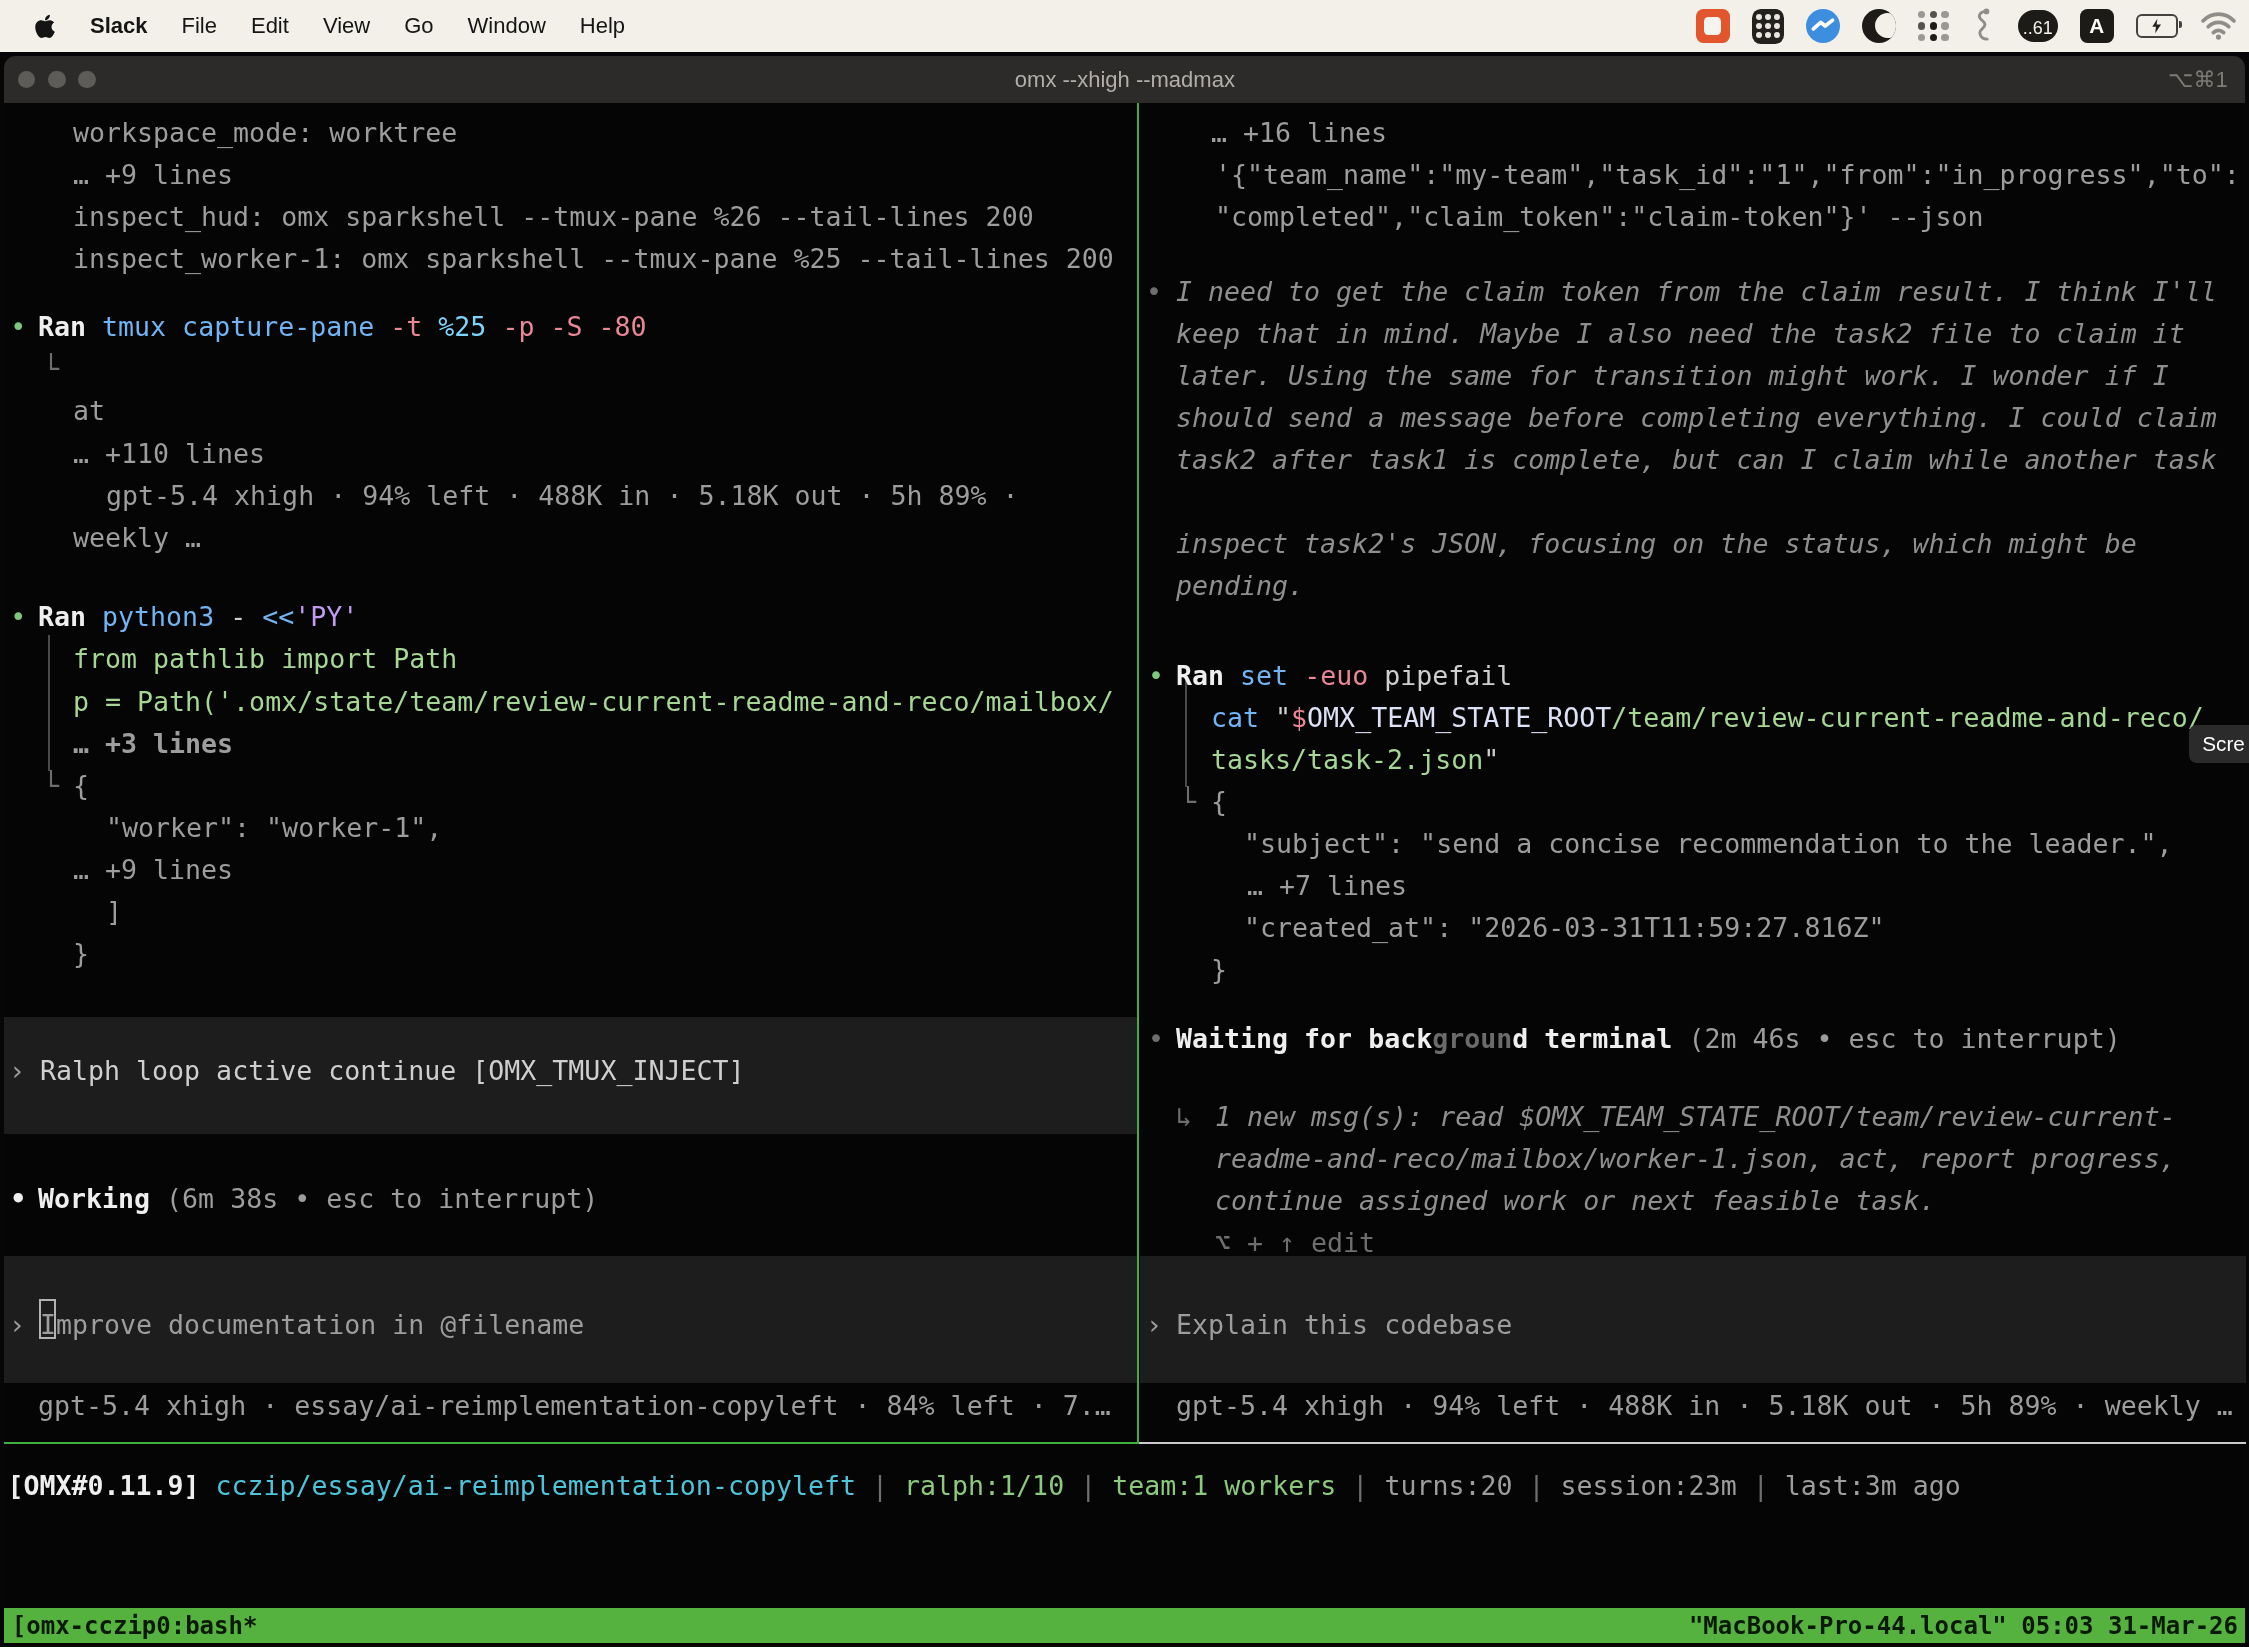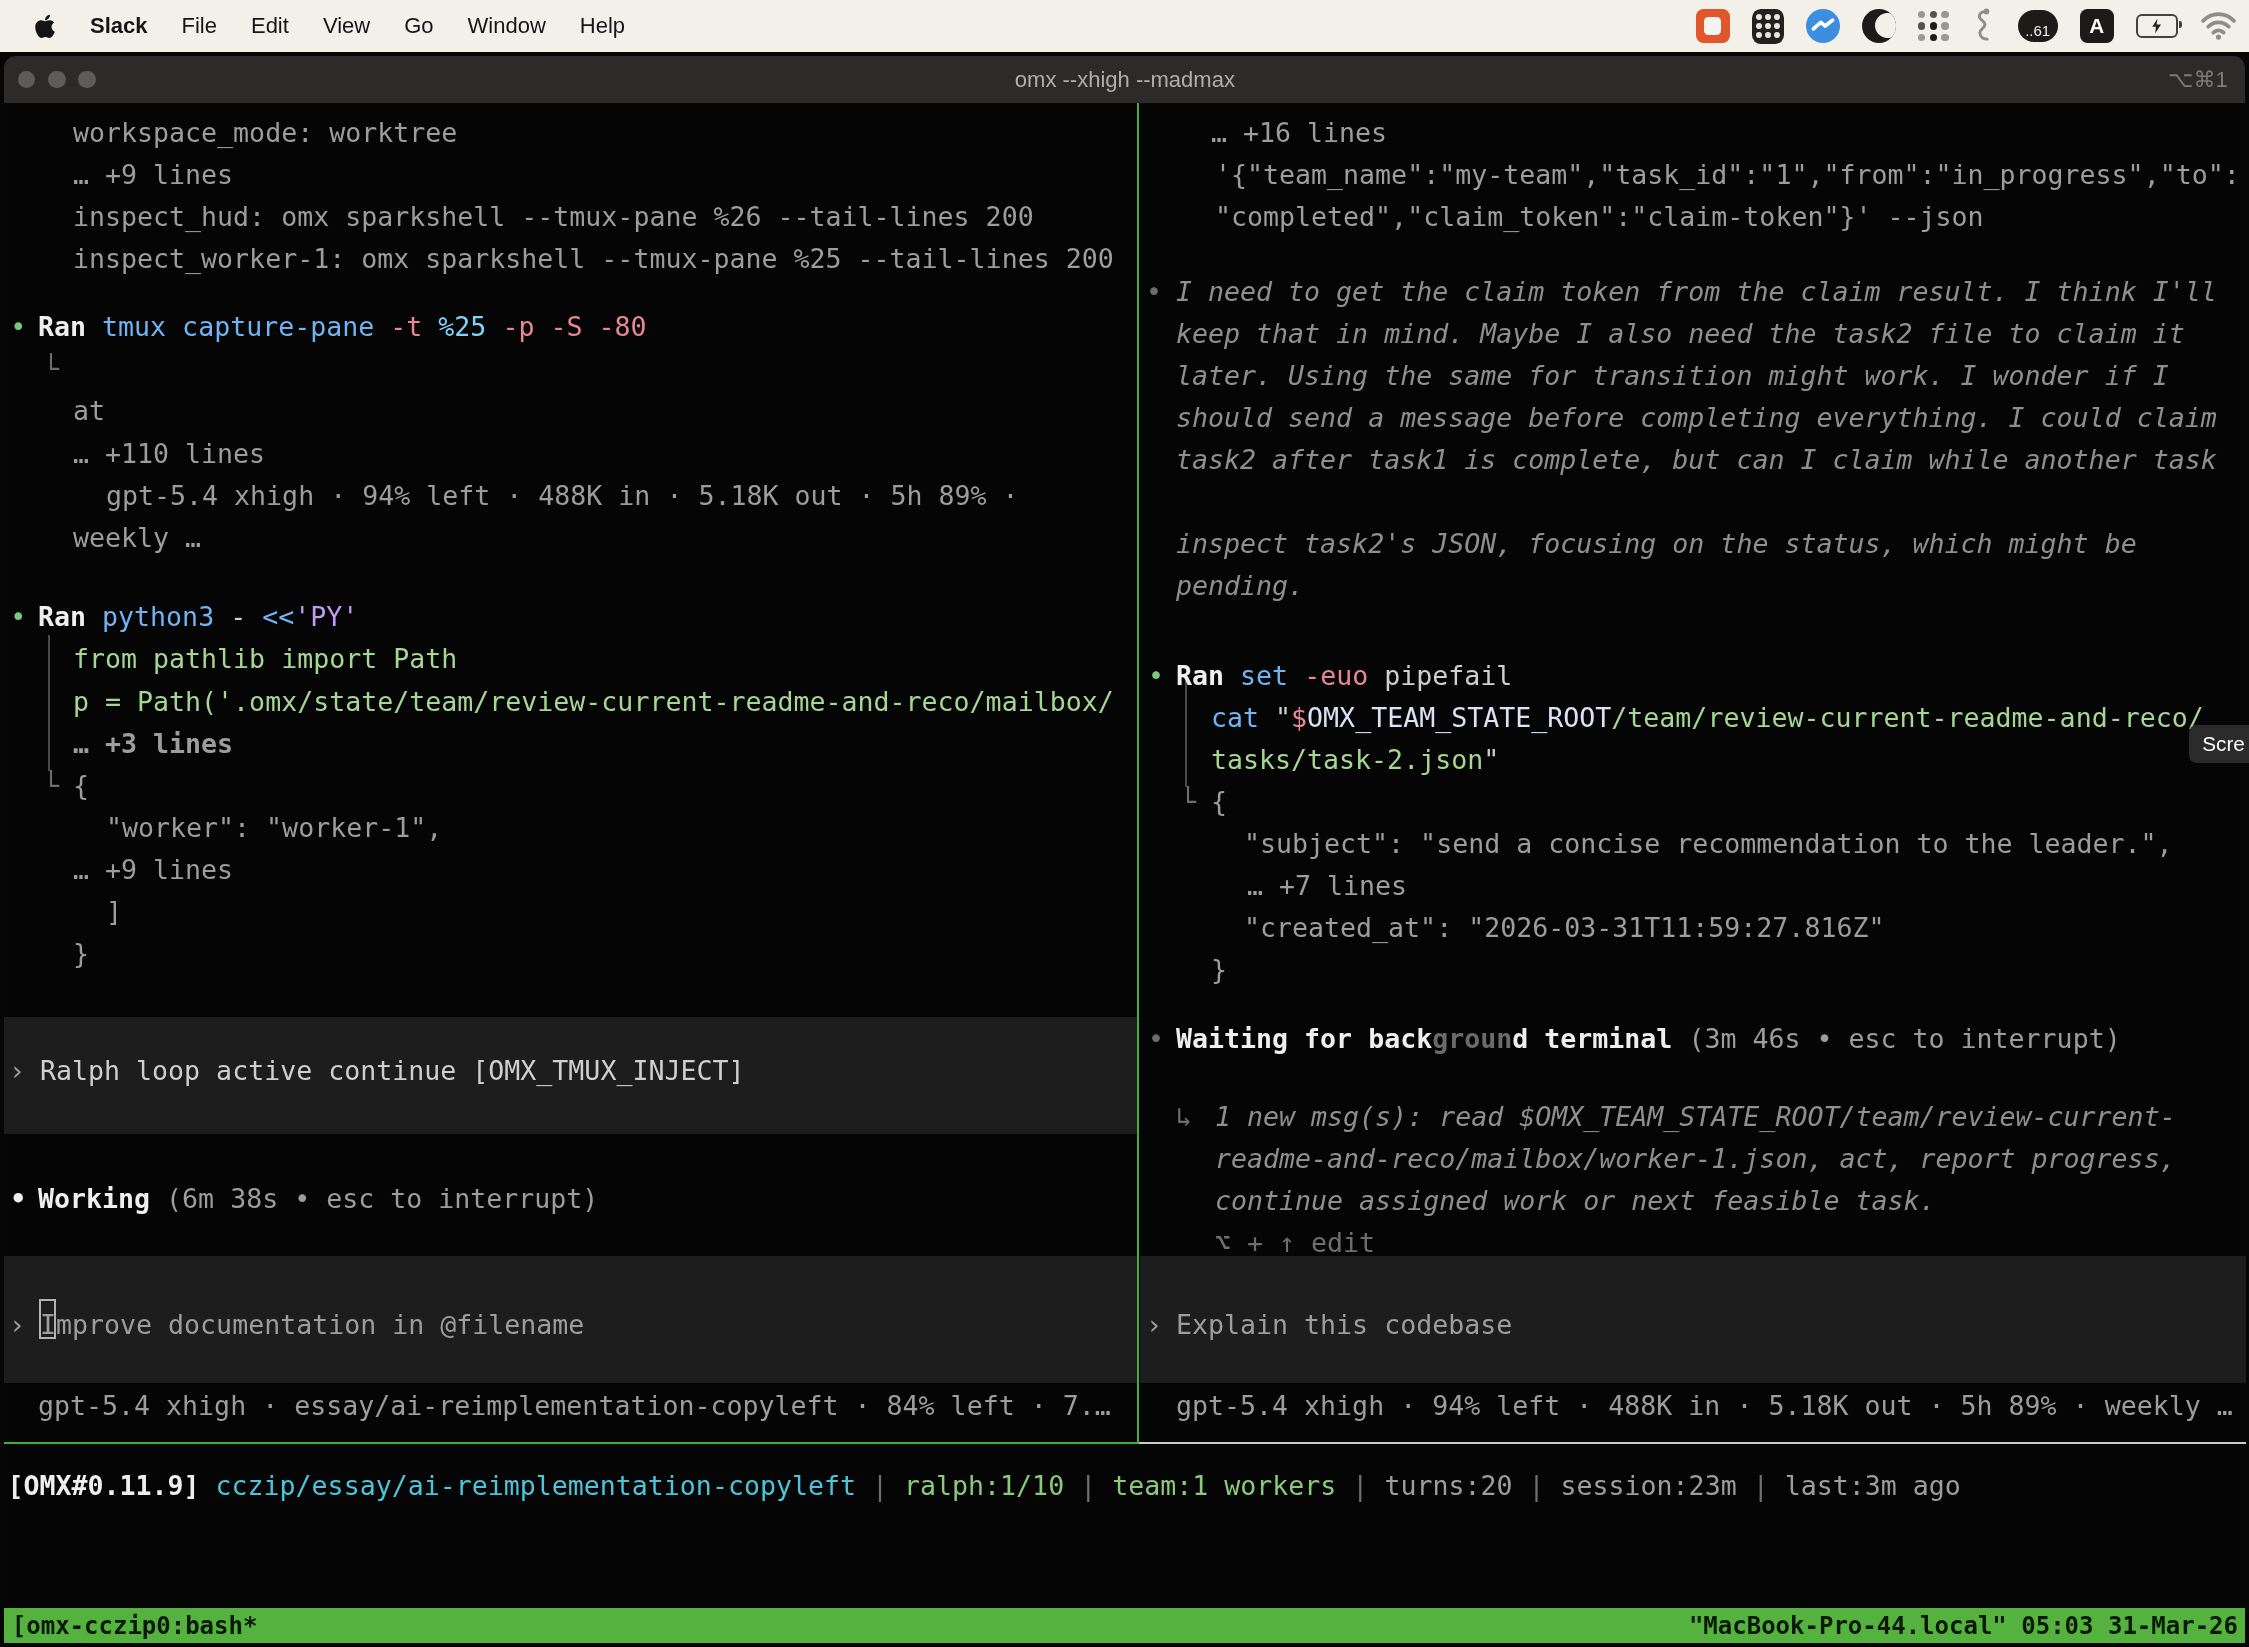--- a/index.html
+++ b/index.html
@@ -26,21 +26,21 @@
                align-content:center;justify-content:center;}
   .icon-keypad i{background:#e8e6df;border-radius:50%;}
   .icon-messenger{width:34px;height:34px;border-radius:50%;background:#3e8ee0;}
   .icon-messenger svg{display:block;}
   .icon-crescent{width:34px;height:34px;border-radius:50%;background:#1d1b18;position:relative;overflow:hidden;}
   .icon-crescent::after{content:"";position:absolute;left:13.3px;top:4.4px;width:25px;height:25px;
                         border-radius:50%;background:#f2f0e9;}
   .icon-dots{display:grid;grid-template-columns:repeat(3,7.4px);grid-template-rows:repeat(3,7.4px);gap:4.4px;}
   .icon-dots i{border-radius:50%;}
   .icon-badge61{min-width:40px;height:32px;border-radius:16px;background:#1d1b18;color:#f4f2ec;
-                font-size:15px;display:flex;align-items:flex-end;justify-content:center;
+                font-size:18px;display:flex;align-items:flex-end;justify-content:center;
                 padding-bottom:3px;box-sizing:border-box;}
   .icon-abadge{width:34px;height:34px;border-radius:7.4px;background:#1d1b18;color:#fff;
                font-weight:bold;font-size:20.7px;display:flex;align-items:center;justify-content:center;}
   .icon-battery{position:relative;width:38px;height:20.7px;border:2.2px solid #44423e;border-radius:5.9px;
                 display:flex;align-items:center;justify-content:center;}
   .icon-battery::after{content:"";position:absolute;right:-6.6px;top:5.2px;width:3.7px;height:7.4px;
                        background:#44423e;border-radius:0 2.2px 2.2px 0;}
   .icon-battery svg{display:block;}
 
   
@@ -235,21 +235,21 @@
       <div class="trow" style="top: 658px; left: 1176px;"><span class="s-w">Ran</span><span class="s-g"> </span><span class="s-bl">set</span><span class="s-g"> </span><span class="s-pk">-euo</span><span class="s-g"> </span><span class="s-br">pipefail</span></div>
       <div class="trow" style="top: 700px; left: 1211px;"><span class="s-bl">cat</span><span class="s-g"> </span><span class="s-br">"</span><span class="s-pk">$</span><span class="s-lv">OMX_TEAM_STATE_ROOT</span><span class="s-gr">/team/review-current-readme-and-reco/</span></div>
       <div class="trow" style="top: 742px; left: 1211px;"><span class="s-gr">tasks/task-2.json</span><span class="s-br">"</span></div>
       <div class="trow" style="top: 784px; left: 1180px;"><span class="s-dim">└</span></div>
       <div class="trow" style="top: 784px; left: 1211px;"><span class="s-g">{</span></div>
       <div class="trow" style="top: 826px; left: 1244px;"><span class="s-g">"subject": "send a concise recommendation to the leader.",</span></div>
       <div class="trow" style="top: 868px; left: 1211px; margin-left: 36px;"><span class="s-g">… +7 lines</span></div>
       <div class="trow" style="top: 910px; left: 1244px;"><span class="s-g">"created_at": "2026-03-31T11:59:27.816Z"</span></div>
       <div class="trow" style="top: 952px; left: 1211px;"><span class="s-g">}</span></div>
       <div class="trow" style="top: 1021px; left: 1148px;"><span class="s-dim">•</span></div>
-      <div class="trow" style="top: 1021px; left: 1176px;"><span class="s-w">Waiting for back</span><span class="s-shim">groun</span><span class="s-w">d terminal</span><span class="s-g"> </span><span class="s-g">(3m 46s • esc to interrupt)</span></div>
+      <div class="trow" style="top: 1021px; left: 1176px;"><span class="s-w">Waiting for back</span><span class="s-shim">groun</span><span class="s-w">d terminal</span><span class="s-g"> </span><span class="s-g">(2m 46s • esc to interrupt)</span></div>
       <div class="trow" style="top: 1099px; left: 1176px;"><span class="s-dim">↳</span></div>
       <div class="trow" style="top: 1099px; left: 1215px;"><span class="s-gi">1 new msg(s): read $OMX_TEAM_STATE_ROOT/team/review-current-</span></div>
       <div class="trow" style="top: 1141px; left: 1215px;"><span class="s-gi">readme-and-reco/mailbox/worker-1.json, act, report progress,</span></div>
       <div class="trow" style="top: 1183px; left: 1215px;"><span class="s-gi">continue assigned work or next feasible task.</span></div>
       <div class="trow" style="top: 1225px; left: 1215px;"><span class="s-dim">⌥ + ↑ edit</span></div>
       <div class="trow" style="top: 1307px; left: 1146px;"><span class="s-g">›</span></div>
       <div class="trow" style="top: 1307px; left: 1176px;"><span class="s-g">Explain this codebase</span></div>
       <div class="trow" style="top: 1388px; left: 1176px;"><span class="s-g">gpt-5.4 xhigh · 94% left · 488K in · 5.18K out · 5h 89% · weekly …</span></div>
       <div class="trow" style="top: 1468px; left: 7.4px;"><span class="s-w">[OMX#0.11.9]</span><span class="s-g"> </span><span class="s-cy">cczip/essay/ai-reimplementation-copyleft</span><span class="s-sep"> | </span><span class="s-lm">ralph:1/10</span><span class="s-sep"> | </span><span class="s-lm">team:1 workers</span><span class="s-sep"> | </span><span class="s-g">turns:20</span><span class="s-sep"> | </span><span class="s-g">session:23m</span><span class="s-sep"> | </span><span class="s-g">last:3m ago</span></div>
       <div class="cursor-box" style="left: 39px; top: 1299px; width: 17px; height: 40px;"></div>

